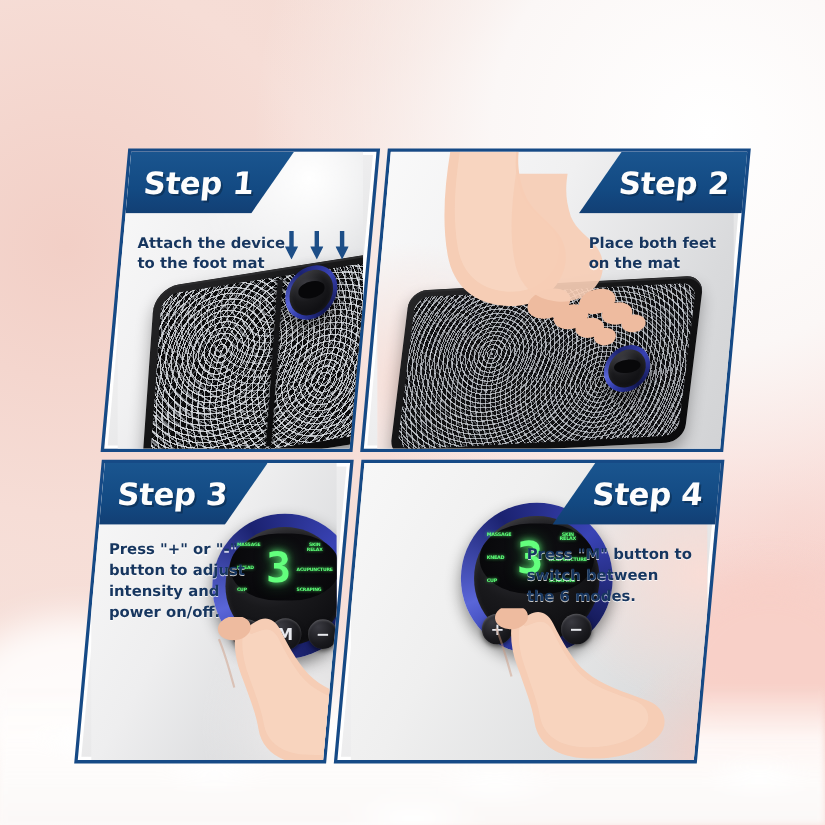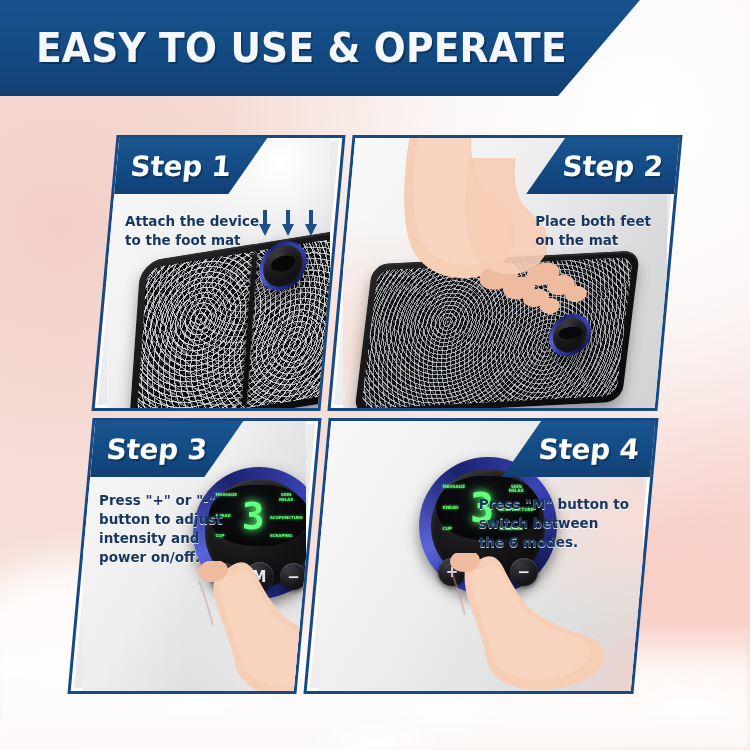--- a/index.html
+++ b/index.html
@@ -221,23 +221,20 @@
 </head>
 <body>
 
 <div id="stage">
 
   <div class="bg-base"></div>
   <div class="bg-blob" style="left:-40px;top:560px;width:230px;height:150px;background:rgba(255,255,255,.85);"></div>
   <div class="bg-blob" style="left:600px;top:520px;width:200px;height:180px;background:rgba(248,206,198,.8);"></div>
   <div class="bg-fluff"></div>
 
-  <div class="header">
-    <div class="header-title">EASY TO USE &amp; OPERATE</div>
-  </div>
 
   <div class="grid">
 
     <div class="panel p1">
       <div class="p-inner">
         <div class="photo photo-a"></div>
 
         <div class="mat1">
           <div class="mat-body">
             <div class="mat-tex"></div>

